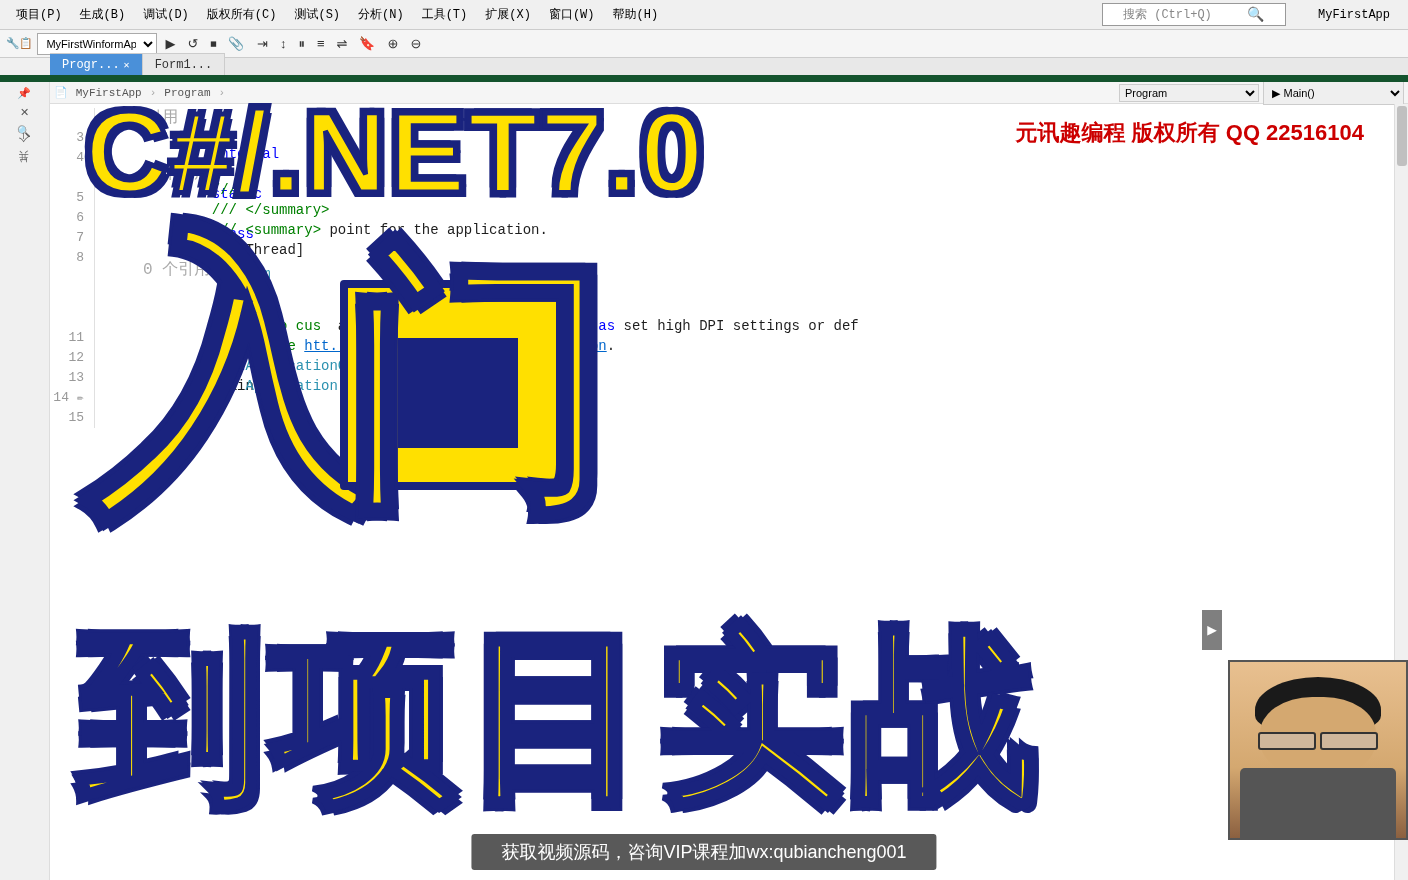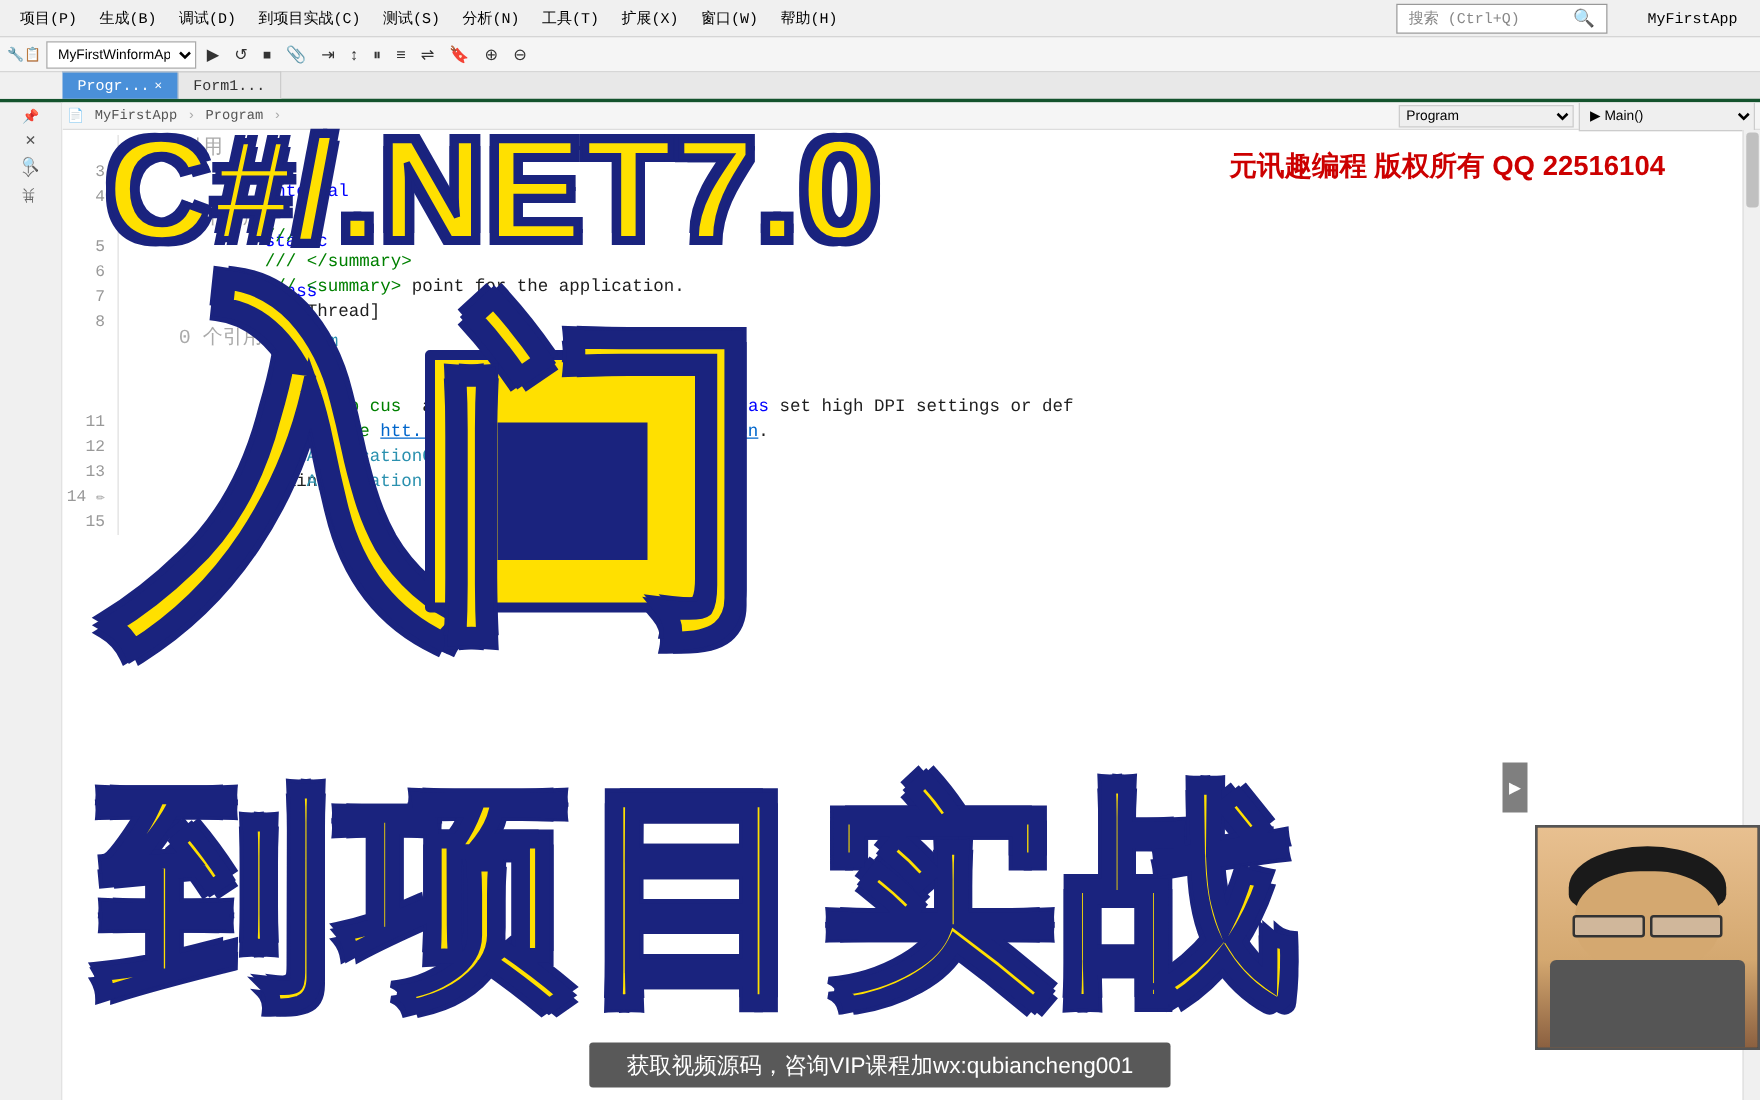--- a/index.html
+++ b/index.html
@@ -36,24 +36,24 @@
       padding: 2px 8px;
       cursor: pointer;
       white-space: nowrap;
     }
     .search-box {
       margin-left: auto;
       display: flex;
       align-items: center;
       background: #fff;
       border: 1px solid #999;
-      padding: 2px 9px;
+      padding: 2px 20px;
       font-size: 12px;
       color: #888;
-      width: 169px;
+      width: 184px;
     }
     .project-label {
       margin-left: 20px;
       font-size: 12px;
       color: #000;
       padding: 2px 10px;
     }
 
     
     .toolbar {
@@ -80,21 +80,21 @@
       padding: 2px 4px;
       cursor: pointer;
       font-size: 13px;
       color: #333;
     }
 
     
     .tab-bar {
       height: 24px;
       background: #e8e8e8;
-      border-bottom: 3px solid #14532d;
+      border-bottom: 7px solid #14532d;
       display: flex;
       align-items: flex-end;
       font-size: 12px;
     }
     .tab {
       padding: 3px 12px;
       background: #4a90d9;
       color: #fff;
       border-top: 1px solid #ccc;
       border-right: 1px solid #ccc;
@@ -221,21 +221,21 @@
       left: 85px;
       font-size: 120px;
       color: #FFE000;
       font-family: Arial Black, 'Microsoft YaHei', sans-serif;
     }
 
     
     .copyright-text {
       position: absolute;
       top: 118px;
-      right: 76px;
+      right: 44px;
       font-size: 22px;
       font-weight: bold;
       color: #cc0000;
       font-family: 'Microsoft YaHei', Arial, sans-serif;
       z-index: 20;
       margin-left: 17px;
     }
 
     
     .bottom-subtitle {
@@ -311,21 +311,21 @@
   </style>
 </head>
 <body>
 
 <div class="ide-container">
 
   <div class="menu-bar">
     <span class="menu-item">项目(P)</span>
     <span class="menu-item">生成(B)</span>
     <span class="menu-item">调试(D)</span>
-    <span class="menu-item">到项目实战(C)</span>
+    <span class="menu-item">版权所有(C)</span>
     <span class="menu-item">测试(S)</span>
     <span class="menu-item">分析(N)</span>
     <span class="menu-item">工具(T)</span>
     <span class="menu-item">扩展(X)</span>
     <span class="menu-item">窗口(W)</span>
     <span class="menu-item">帮助(H)</span>
     <div class="search-box">
       <span>搜索 (Ctrl+Q)</span>
       <span style="margin-left:auto; font-size:14px;">🔍</span>
     </div>

